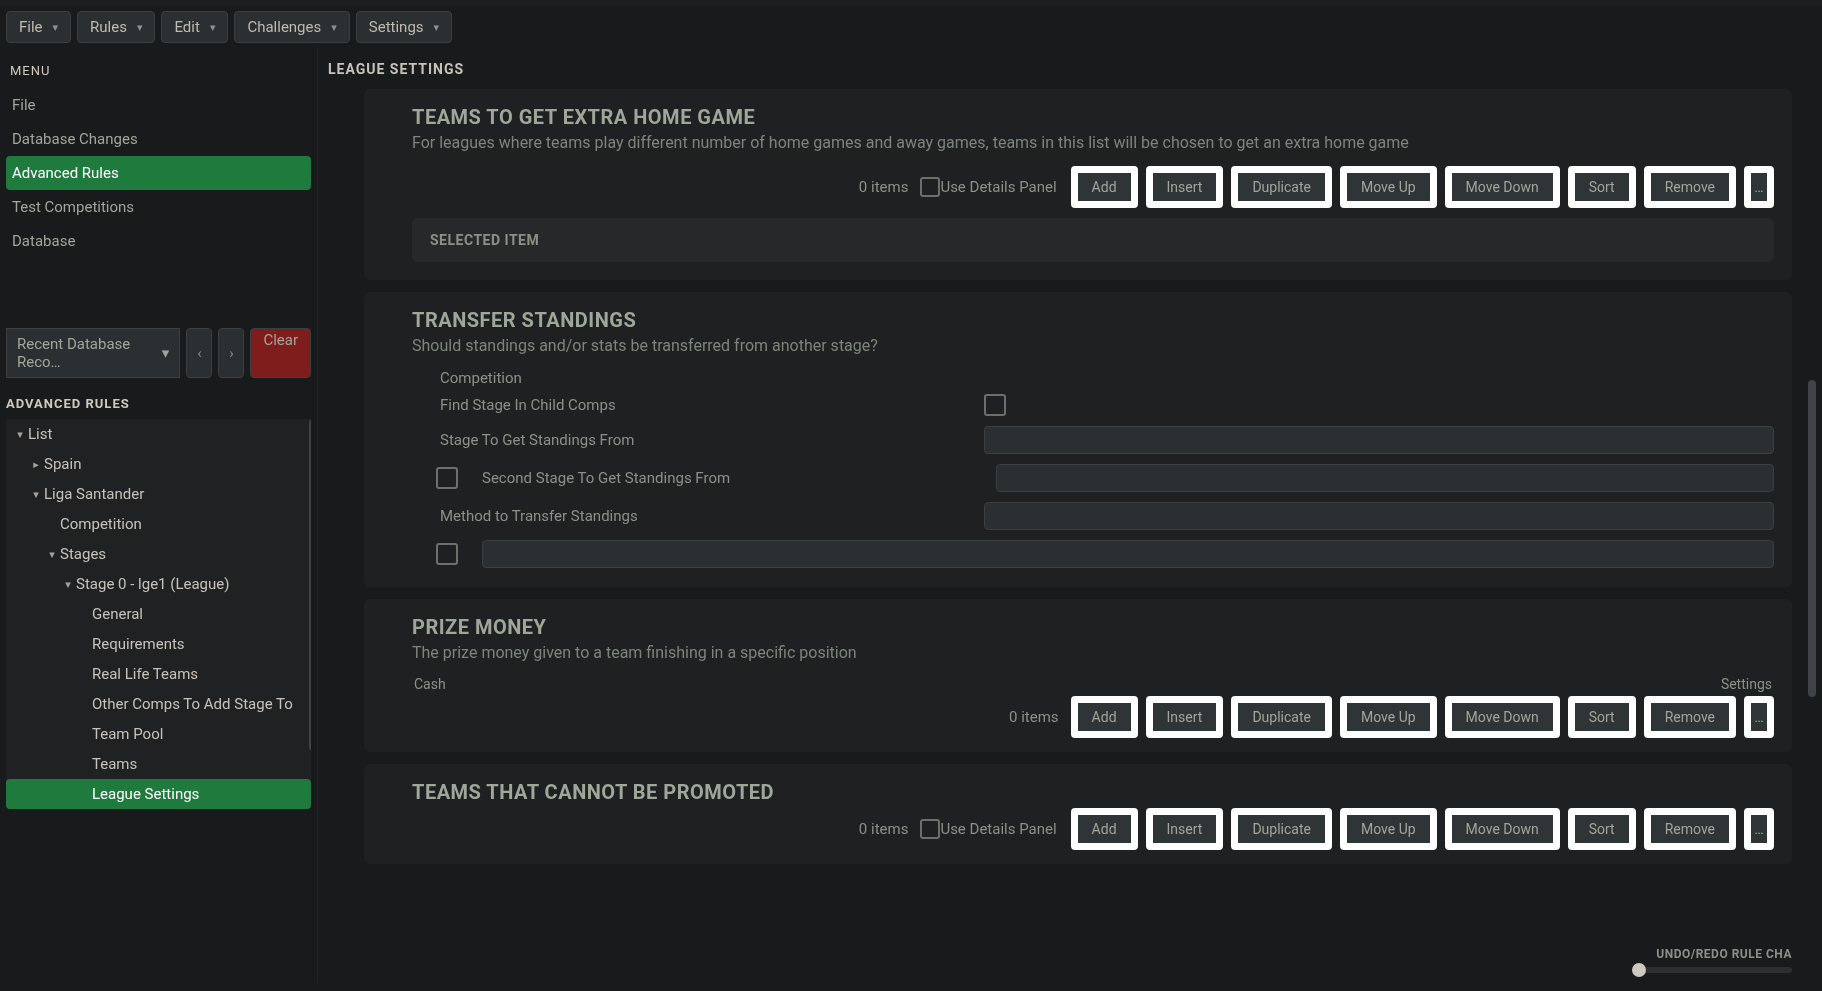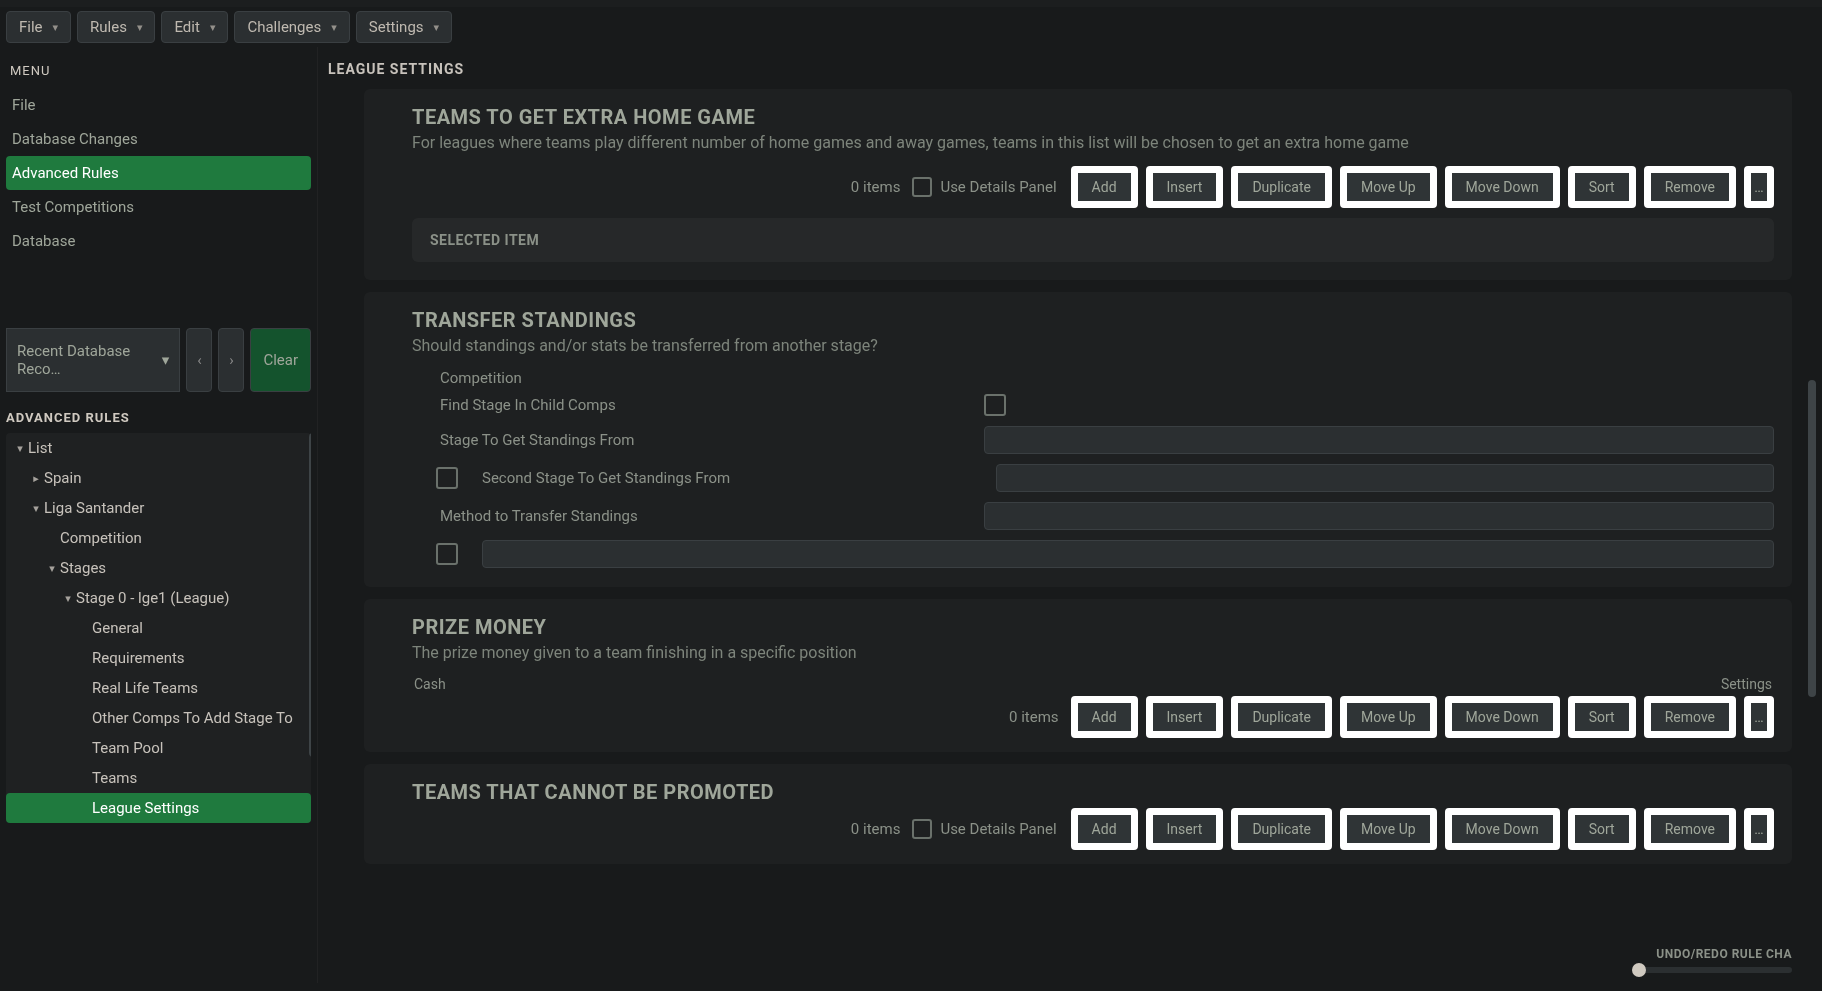--- a/index.html
+++ b/index.html
@@ -13,42 +13,42 @@
   .workspace { display: flex; height: calc(100% - 55px); }
   
   .sidebar { width: 318px; padding: 10px 6px; border-right: 1px solid rgba(255,255,255,.04); display: flex; flex-direction: column; }
   .menu-heading { font-size: 13px; font-weight: 400; letter-spacing: 1px; color: #cfc9c0; padding: 6px 4px 10px; }
   .menu-item { padding: 8px 6px; border-radius: 4px; color: #9fa69a; cursor: pointer; }
   .menu-item.selected { background: #1f7a3e; color: #fff; }
   
   .recent-row { display: flex; gap: 6px; margin-top: 70px; margin-bottom: 14px; }
   .recent-select { flex: 1; display: flex; align-items: center; justify-content: space-between; background: #2b2f31; border: 1px solid #3a3f42; border-radius: 0; padding: 6px 10px; color: #9fa69a; }
   .nav-btn { width: 26px; display: flex; align-items: center; justify-content: center; background: #2b2f31; border: 1px solid #3a3f42; border-radius: 4px; color: #888; }
-  .clear-btn { background: #14532d; border: 1px solid #3a3f42; border-radius: 4px; padding: 22px 12px; color: #9fa69a; cursor: pointer; }
+  .clear-btn { background: #7f1d1d; border: 1px solid #3a3f42; border-radius: 4px; padding: 2px 12px; color: #9fa69a; cursor: pointer; }
   
   .adv-heading { font-size: 13px; font-weight: 700; letter-spacing: 1px; color: #cfc9c0; padding: 4px 0 8px; }
   .tree { flex: 1; overflow: hidden; position: relative; }
   .tree-scroll { background: rgba(255,255,255,.03); border-radius: 4px; }
   .tree-row { display: flex; align-items: center; padding: 6px 4px; color: #c7c2bb; cursor: pointer; }
   .tree-row .tw { display: inline-block; width: 16px; text-align: center; font-size: 11px; opacity: .8; }
   .tree-row.sel { background: #1f7a3e; color: #fff; border-radius: 4px; }
   .tree-scrollbar { position: absolute; right: -6px; top: 0; width: 10px; height: 100%; }
   .tree-thumb { position: absolute; right: 0; top: 0; width: 8px; height: 60%; background: #3e4447; border-radius: 4px; }
   
   .main { flex: 1; padding: 10px 0 0 10px; overflow: hidden; position: relative; }
   .page-title { font-size: 14px; font-weight: 700; letter-spacing: 1px; color: #c7c2bb; padding: 4px 0 12px; }
   .scroll-area { height: calc(100% - 40px); overflow-y: auto; padding-right: 30px; position: relative; }
   
   .panel { background: rgba(255,255,255,.026); border-radius: 6px; margin-bottom: 12px; padding: 16px 18px 14px 48px; position: relative; }
   .panel h3 { font-size: 20px; font-weight: 700; letter-spacing: .5px; color: #9fa69a; margin-bottom: 4px; }
   .panel p.desc { font-size: 16px; color: #7d847b; margin-bottom: 14px; }
   
   .items-row { display: flex; align-items: center; justify-content: flex-end; gap: 8px; margin-top: 4px; }
   .items-count { color: #8b9188; margin-right: 4px; }
-  .chk-inline { display: flex; align-items: center; gap: 8px; color: #8b9188; margin-right: 6px; }
+  .chk-inline { display: flex; align-items: center; gap: 0; color: #8b9188; margin-right: 6px; }
   .chk-box { width: 20px; height: 20px; border: 2px solid #6a716b; border-radius: 3px; }
   .btn { background: #2f3436; border: 7px solid #ffffff; border-radius: 4px; padding: 6px 14px; color: #9fa69a; cursor: pointer; font-size: 14px; }
   .btn-icon { width: 30px; padding: 6px 0; text-align: center; }
   
   .sel-item { background: rgba(255,255,255,.04); border-radius: 6px; padding: 14px 18px; margin: 10px 0 4px; font-size: 14px; font-weight: 700; letter-spacing: .5px; color: #8b9188; }
   
   .field-row { display: flex; align-items: center; padding: 5px 0; gap: 12px; }
   .field-row .lbl { width: 560px; color: #8b9188; padding-left: 58px; }
   .field-row .lbl.shift { padding-left: 28px; }
   .field-row .ctrl { flex: 1; height: 28px; background: #2b2f31; border: 1px solid #3a3f42; border-radius: 4px; }

